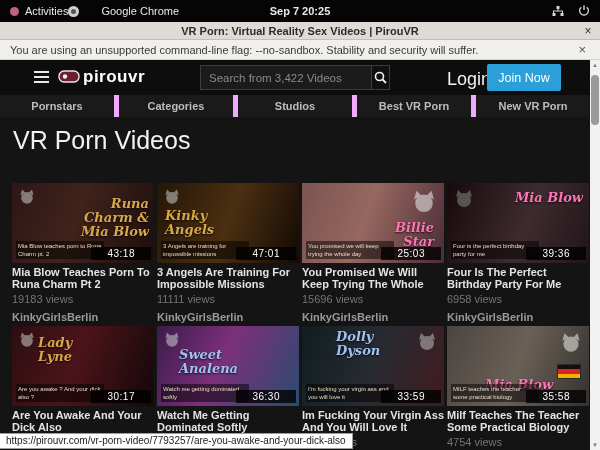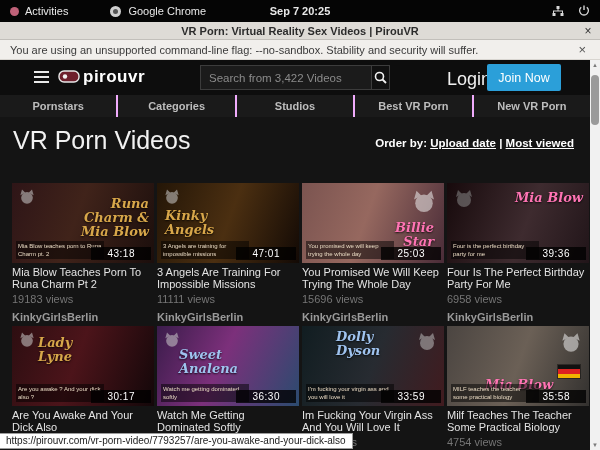--- a/index.html
+++ b/index.html
@@ -4,21 +4,21 @@
 <style>
   * { margin:0; padding:0; box-sizing:border-box; }
   html,body { width:600px; height:450px; overflow:hidden; }
   body { font-family:"Liberation Sans", sans-serif; background:#131313; position:relative; }
 
   
   .sysbar { position:absolute; left:0; top:0; width:600px; height:22px; background:#050505;
             display:flex; align-items:center; padding:0 10px; color:#e8e8e8; font-size:11px; }
   .sys-left { display:flex; align-items:center; gap:6px; }
   .activities-dot { width:9px; height:9px; border-radius:50%; background:#c06279; display:inline-block; }
-  .chrome-group { display:flex; align-items:center; gap:7px; margin-left:42px; }
+  .chrome-group { display:flex; align-items:center; gap:22px; }
   .chrome-ico { width:11px; height:11px; border-radius:50%; background:#cfcfcf; position:relative; }
   .chrome-ico::after { content:""; position:absolute; left:3px; top:3px; width:5px; height:5px;
                        border-radius:50%; background:#555; }
   .sys-clock { position:absolute; left:0; right:0; text-align:center; font-weight:bold; }
   .sys-right { margin-left:auto; display:flex; align-items:center; gap:14px; z-index:2; }
   .sys-right svg { display:block; }
 
   
   .titlebar { position:absolute; left:0; top:22px; width:600px; height:18px; background:#dedbd6;
               border-bottom:1px solid #c2bfba; display:flex; align-items:center; }
@@ -49,21 +49,21 @@
   .search-btn { width:34px; background:#101010; border-left:1px solid #3c3c3c; display:flex;
                 align-items:center; justify-content:center; cursor:pointer; }
   .login { position:absolute; left:447px; top:9px; color:#f0f0f0; font-size:18px; cursor:pointer; }
   .join-btn { position:absolute; left:487px; top:4px; width:74px; height:27px; background:#2b9fd9;
               color:#fff; font-size:12.5px; border:none; border-radius:2px; cursor:pointer;
               font-family:"Liberation Sans", sans-serif; }
 
   
   .nav { position:absolute; left:0; top:35px; width:590px; height:22px; background:#1a1a1a; display:flex; }
   .nav-item { flex:1; display:flex; align-items:center; justify-content:center; font-size:11px;
-              font-weight:bold; color:#bdbdbd; border-right:2px solid #f0abfc; cursor:pointer; }
+              font-weight:bold; color:#bdbdbd; border-right:5px solid #f0abfc; cursor:pointer; }
   .nav-item:last-child { border-right:none; }
 
   
   .content { position:absolute; left:0; top:57px; width:590px; height:333px; }
   .page-title { position:absolute; left:13px; top:9px; font-size:25px; color:#f2f2f2; font-weight:400; }
   .orderby { position:absolute; right:16px; top:20px; font-size:11.5px; font-weight:bold; color:#fff; }
   .orderby a { color:#fff; text-decoration:underline; cursor:pointer; }
 
   
   .grid { position:absolute; left:12px; top:66px; display:grid;
@@ -92,21 +92,21 @@
   .p5 { left:26px; top:10px; width:72px; }
   .p6 { left:22px; top:22px; width:96px; }
   .p7 { left:34px; top:4px; width:84px; }
   .p8 { left:38px; bottom:14px; width:86px; }
   .wm { position:absolute; opacity:0.55; }
   .wm-tl { left:5px; top:4px; } .wm-tr { right:5px; top:4px; }
   .flag-de { position:absolute; right:8px; top:38px; width:24px; height:15px; display:flex;
              flex-direction:column; border:1px solid rgba(0,0,0,0.4); }
   .flag-de span { flex:1; } .fde1{background:#111;} .fde2{background:#d22;} .fde3{background:#f0b400;}
   .vtitle { margin-top:4px; height:23px; overflow:hidden; font-size:11px; line-height:11.5px;
-            font-weight:normal; color:#e3e3e3; cursor:pointer; }
+            font-weight:bold; color:#e3e3e3; cursor:pointer; }
   .views { margin-top:3px; font-size:11px; color:#757575; }
   .channel { margin-top:6px; font-size:11px; color:#9a9a9a; cursor:pointer;font-weight:bold; }
 
   
   .scrollbar { position:absolute; right:0; top:60px; width:10px; height:390px; background:#f1f1f1; }
   .sb-arrow { position:absolute; left:0; width:10px; height:10px; color:#7a7a7a; font-size:6px;
               text-align:center; line-height:10px; cursor:pointer; }
   .sb-up { top:0; } .sb-down { bottom:0; }
   .sb-thumb { position:absolute; left:1px; top:15px; width:8px; height:50px; background:#9a9a9a;
               border-radius:4px; cursor:pointer; }
@@ -191,26 +191,20 @@
   <div class="nav">
     <div class="nav-item">Pornstars</div>
     <div class="nav-item">Categories</div>
     <div class="nav-item">Studios</div>
     <div class="nav-item">Best VR Porn</div>
     <div class="nav-item">New VR Porn</div>
   </div>
 
   <div class="content">
     <h1 class="page-title">VR Porn Videos</h1>
-    <div class="orderby">
-      <span>Order by:</span>
-      <a>Upload date</a>
-      <span>|</span>
-      <a>Most viewed</a>
-    </div>
 
     <div class="grid">
 
       <div class="card">
         <div class="thumb t1">
           <span class="wm wm-tl"><svg width="20" height="20" viewBox="0 0 24 24">
                 <path d="M4 10 L6 3 L10 7 M20 10 L18 3 L14 7" fill="#ccc"></path>
                 <circle cx="12" cy="13" r="7" fill="#ccc"></circle>
               </svg></span>
           <span class="oname gold p1">Runa Charm &amp; Mia Blow</span>

